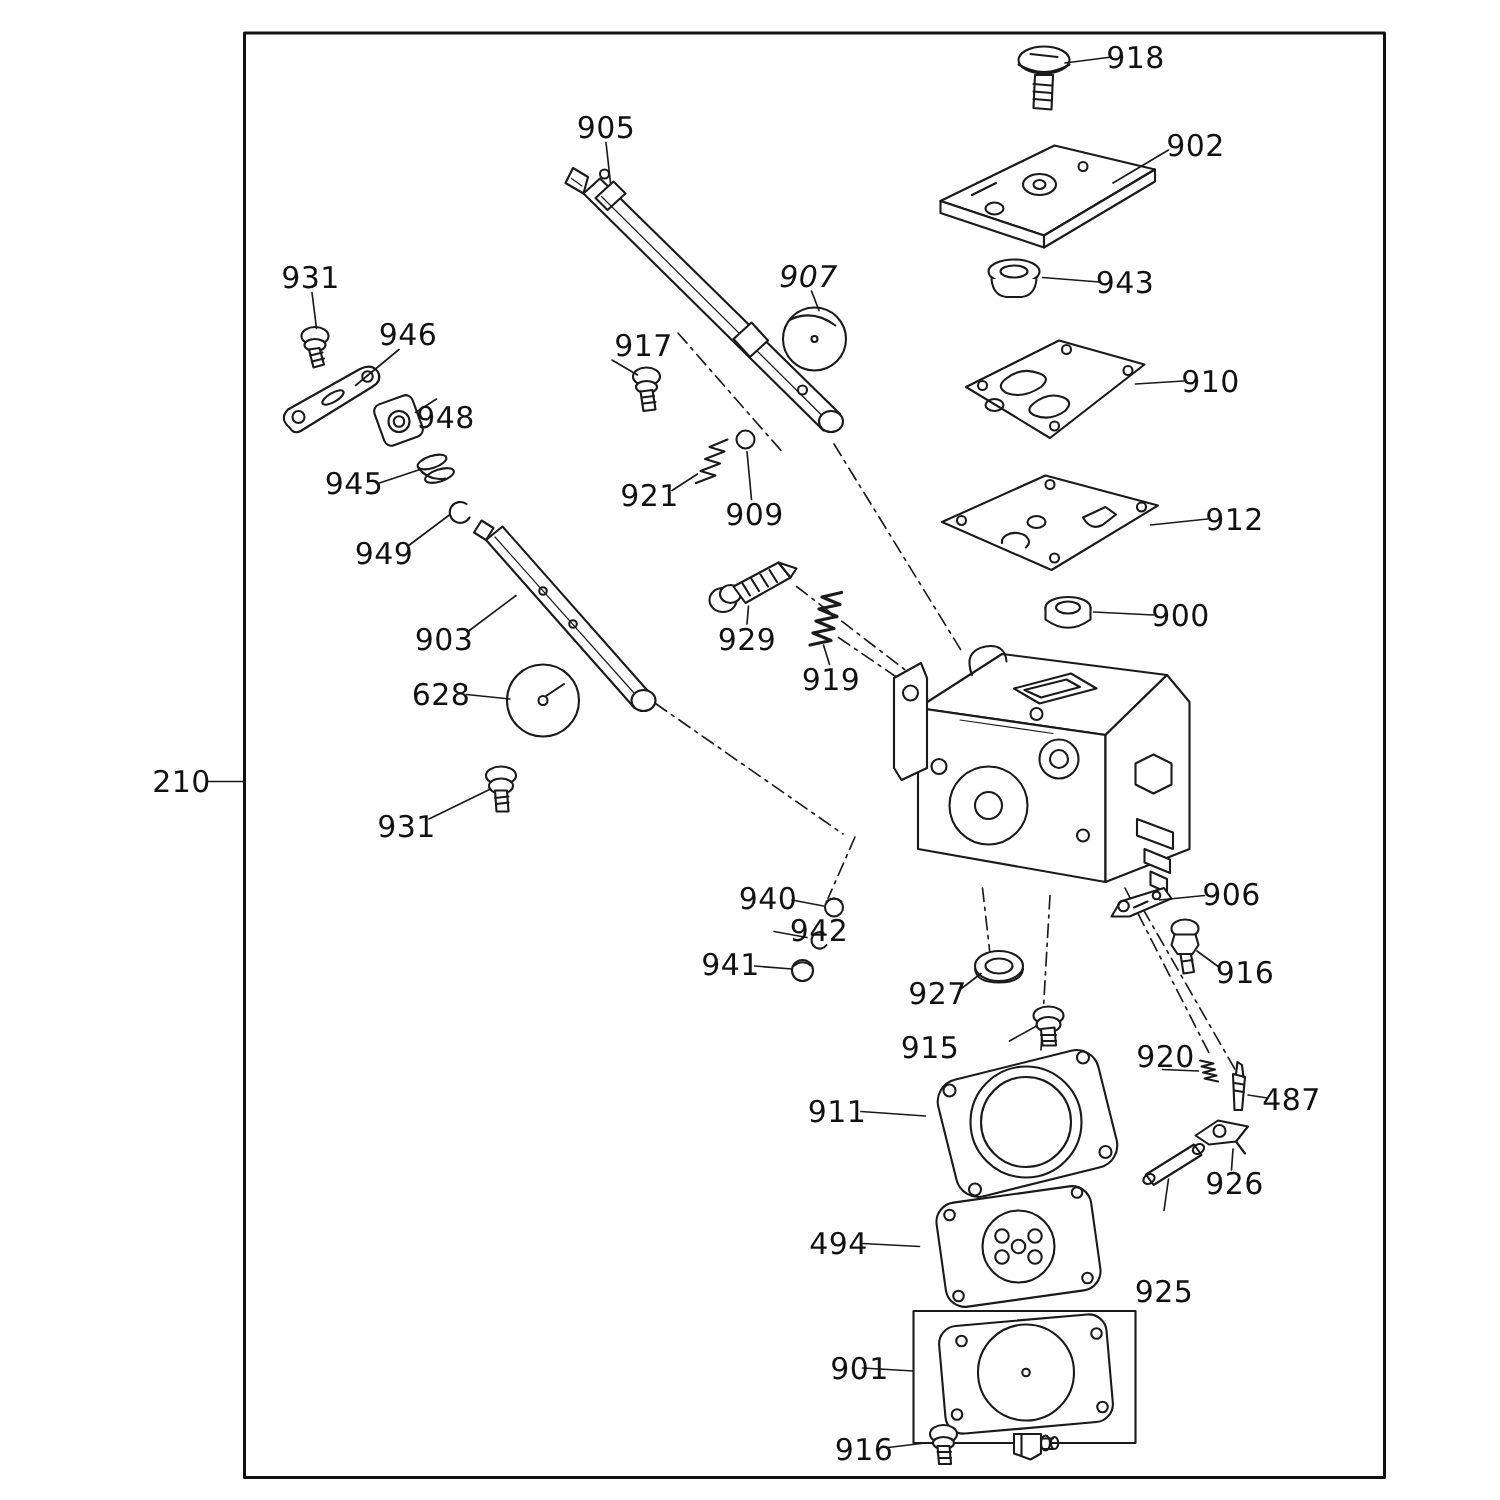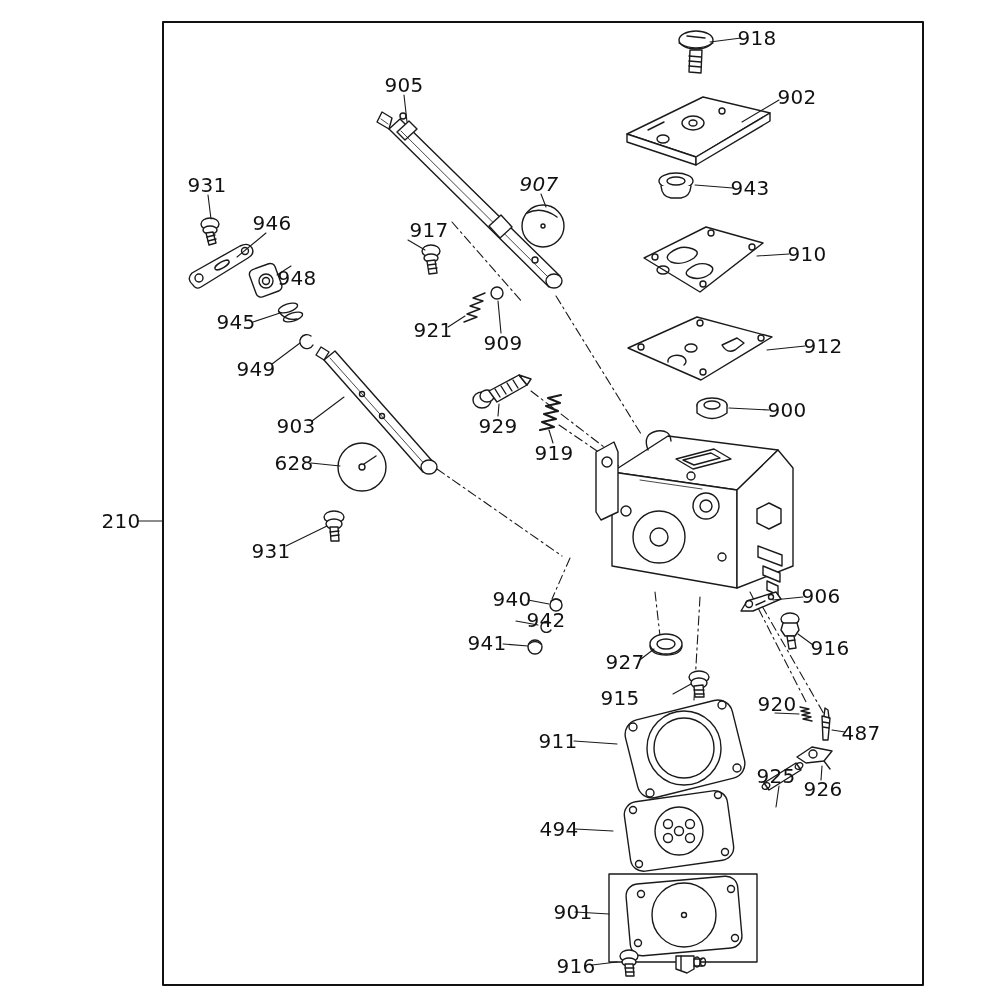--- a/index.html
+++ b/index.html
@@ -406,19 +406,19 @@
       <div class="part-label" style="left: 512px; top: 599px;">940</div>
       <div class="part-label" style="left: 500px; top: 620px; margin-left: 46px;">942</div>
       <div class="part-label" style="left: 830px; top: 648px;">916</div>
       <div class="part-label" style="left: 487px; top: 643px;">941</div>
       <div class="part-label" style="left: 625px; top: 662px;">927</div>
       <div class="part-label" style="left: 620px; top: 698px;">915</div>
       <div class="part-label" style="left: 759px; top: 704px; margin-left: 18px;">920</div>
       <div class="part-label" style="left: 861px; top: 733px;">487</div>
       <div class="part-label" style="left: 558px; top: 741px;">911</div>
       <div class="part-label" style="left: 823px; top: 789px;">926</div>
-      <div class="part-label" style="left: 776px; top: 776px;">925</div>
+      <div class="part-label" style="left: 776px; top: 861px;">925</div>
       <div class="part-label" style="left: 559px; top: 829px;">494</div>
       <div class="part-label" style="left: 559px; top: 912px; margin-left: 14px;">901</div>
       <div class="part-label" style="left: 576px; top: 966px;">916</div>
     </div>
 
 </div>
 
 </body></html>

